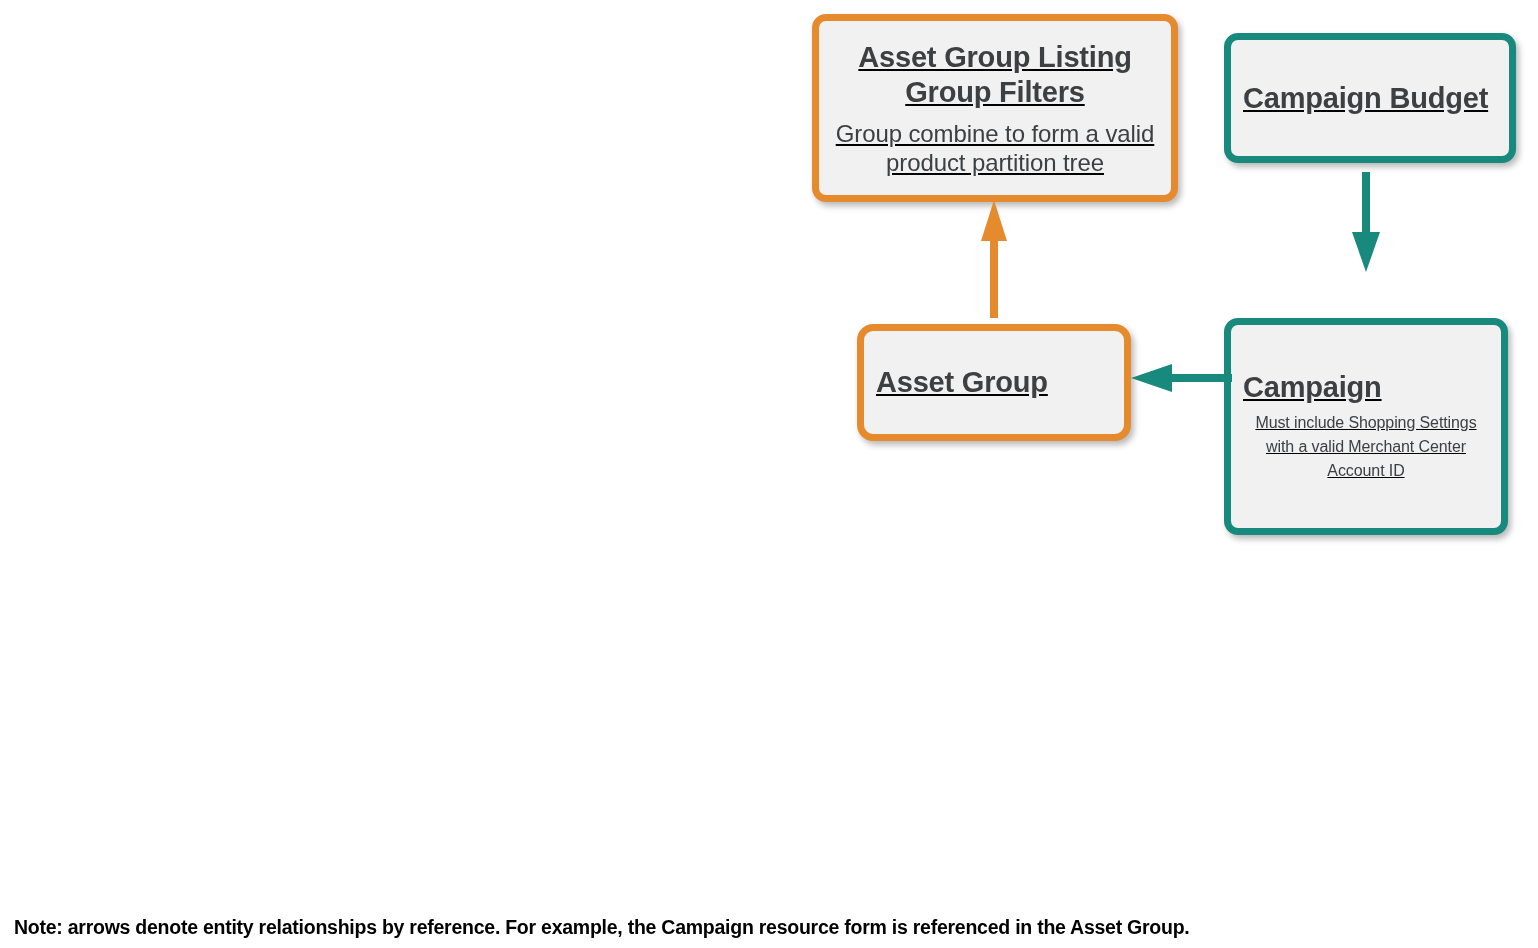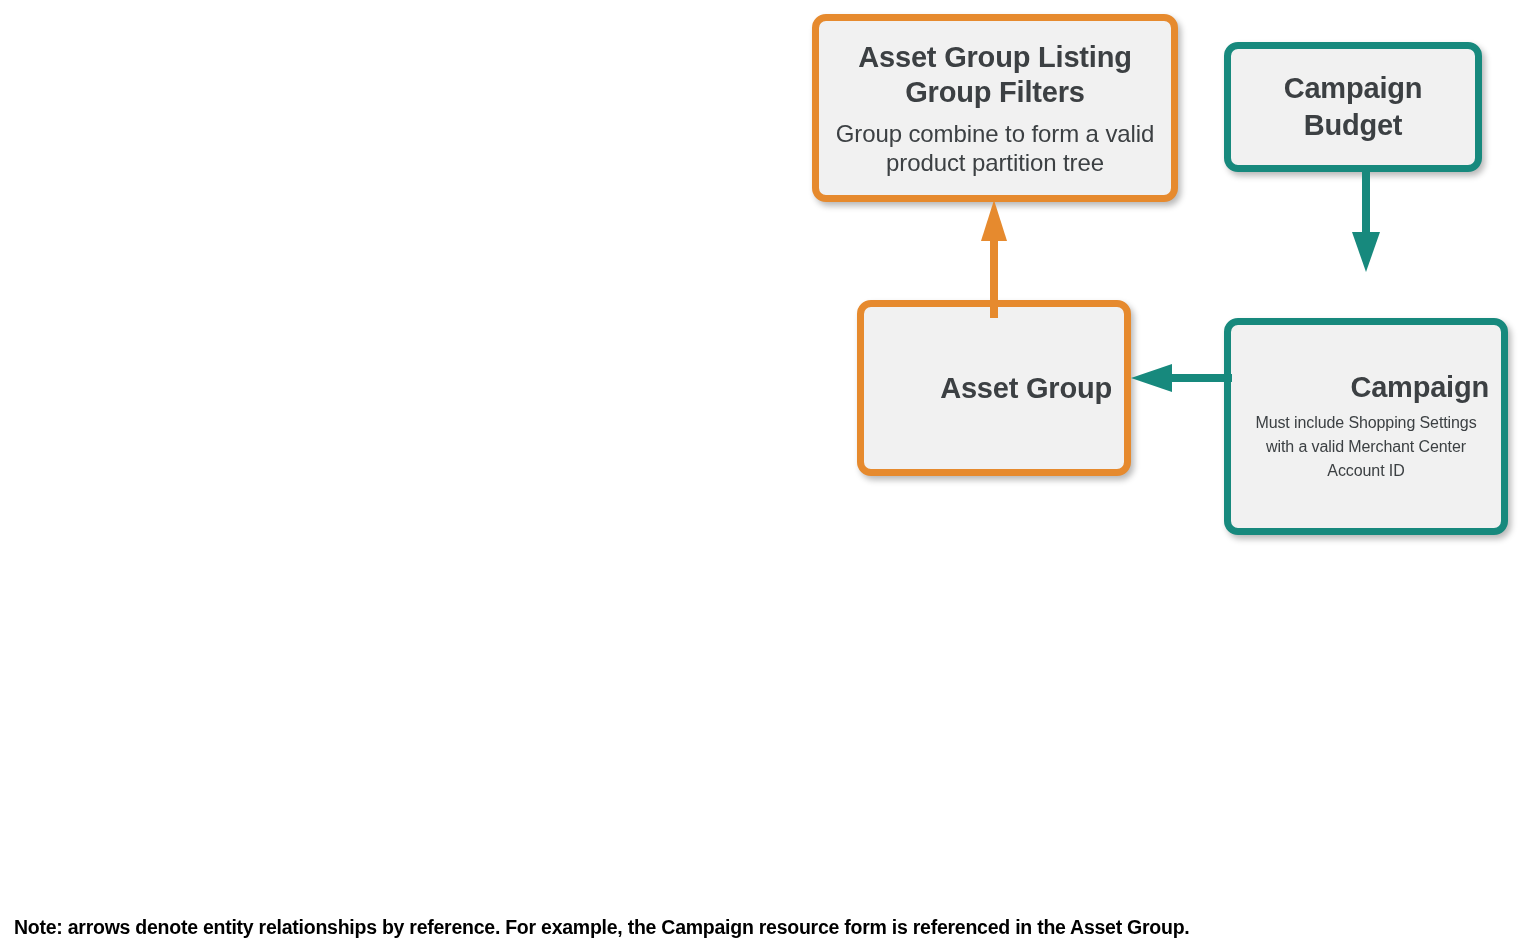--- a/index.html
+++ b/index.html
@@ -16,25 +16,26 @@
     font-family: "Liberation Sans", sans-serif;
   }
 
   .node {
     position: absolute;
     box-sizing: border-box;
     background: #f1f1f1;
     border-radius: 14px;
     display: flex;
     flex-direction: column;
-    align-items: flex-end;
+    align-items: flex-start;
     justify-content: center;
     text-align: center;
     box-shadow: 3px 4px 6px rgba(0,0,0,0.28);
     padding: 6px 12px;
+    text-decoration: underline;
   }
   .node .title {
     font-weight: bold;
     color: #3c4043;
     letter-spacing: -0.2px;
   }
   .node .sub {
     color: #3c4043;
     font-weight: normal;
     letter-spacing: -0.1px;
@@ -46,26 +47,26 @@
   .node.teal { border: 7px solid #17897D; }
 
   
   #node-aglgf {
     left: 812px; top: 14px; width: 366px; height: 188px;
   }
   #node-aglgf .title { font-size: 29px; line-height: 35px; }
   #node-aglgf .sub { font-size: 24px; line-height: 29px; margin-top: 9px; }
 
   #node-asset-group {
-    left: 857px; top: 300px; width: 274px; height: 176px;
+    left: 857px; top: 324px; width: 274px; height: 117px; border-radius: 16px;
   }
   #node-asset-group .title { font-size: 29px; line-height: 35px; }
 
   #node-campaign-budget {
-    left: 1224px; top: 42px; width: 258px; height: 130px;
+    left: 1224px; top: 33px; width: 292px; height: 130px;
   }
   #node-campaign-budget .title { font-size: 29px; line-height: 37px; }
 
   #node-campaign {
     left: 1224px; top: 271px; width: 284px; height: 217px; margin-top: 47px;
   }
   #node-campaign .title { font-size: 29px; line-height: 35px; }
   #node-campaign .sub { font-size: 16px; line-height: 24px; margin-top: 6px; }
 
   

